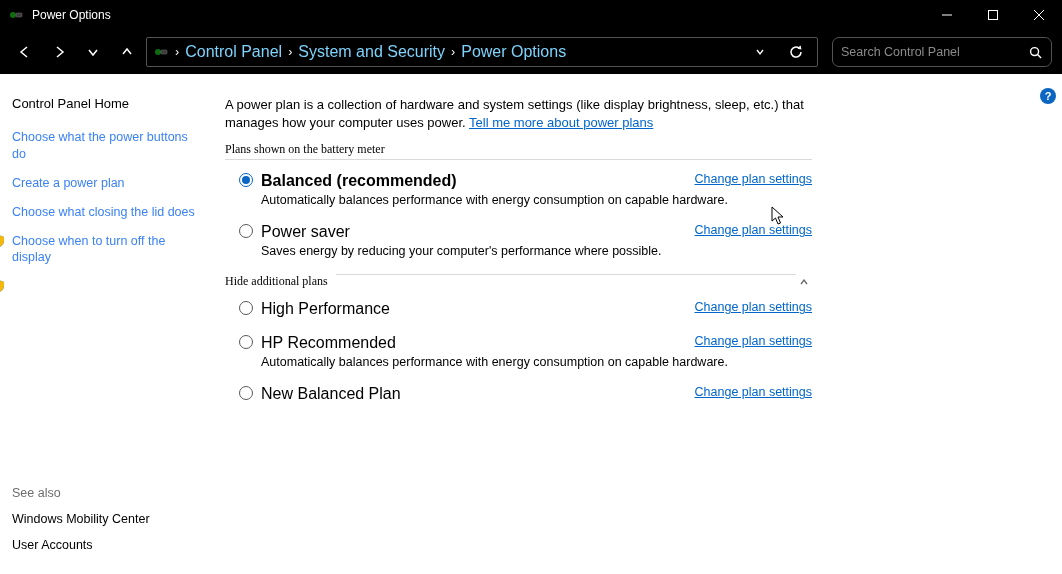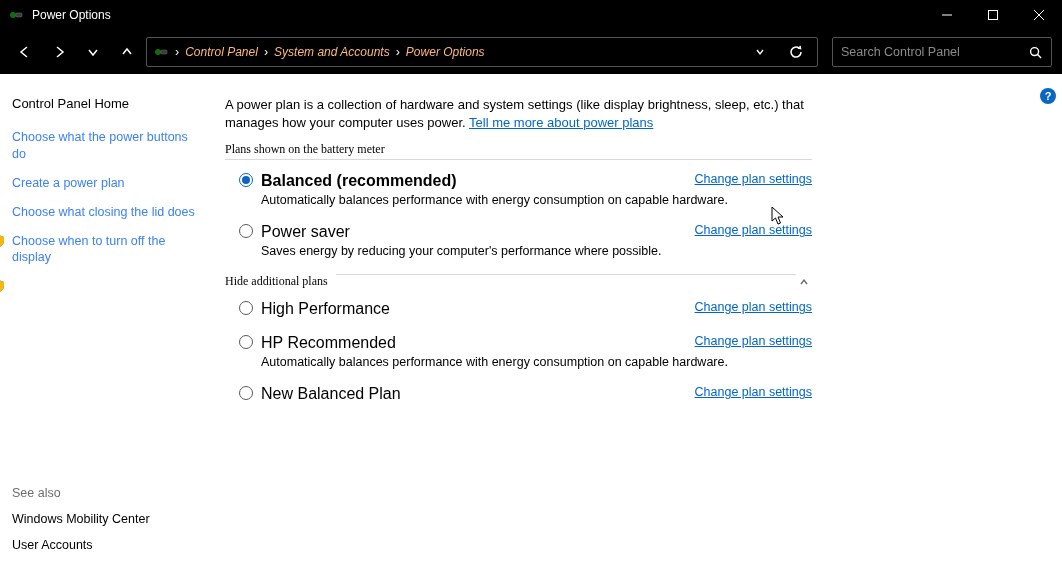--- a/index.html
+++ b/index.html
@@ -12,28 +12,28 @@
   .titlebar-spacer { flex: 1; }
   .winbtn { width: 46px; height: 30px; display:flex; align-items:center; justify-content:center; color:#fff; }
   .winbtn svg { width:10px; height:10px; stroke:#fff; stroke-width:1; fill:none; }
 
   
   .cmdbar { height: 44px; background: #000; display:flex; align-items:center; padding: 0 10px; gap:4px; }
   .navbtn { width: 30px; height:30px; display:flex; align-items:center; justify-content:center; color:#fff; }
   .navbtn svg { width:14px; height:14px; stroke:#fff; stroke-width:1.5; fill:none; }
   .addr { flex:1; height:30px; border:1px solid #535353; border-radius:2px; display:flex; align-items:center; padding:0 6px; gap:6px; }
   .addr-icon { width:16px; height:16px; display:flex; align-items:center; justify-content:center; }
-  .crumb { color:#fdba74; font-size:12px; white-space:nowrap;font-style:italic; }
+  .crumb { color:#7dd3fc; font-size:16px; white-space:nowrap; }
   .crumb-sep { color:#fff; font-size:12.5px; }
   .addr-spacer { flex:1; }
   .addr-tail { width:22px; height:28px; display:flex; align-items:center; justify-content:center; }
   .addr-tail svg { width:10px; height:10px; stroke:#fff; stroke-width:1.3; fill:none; }
   .refresh { width:30px; height:30px; display:flex; align-items:center; justify-content:center; margin-left:4px; }
   .refresh svg { width:14px; height:14px; stroke:#fff; stroke-width:1.5; fill:none; }
-  .search { width:220px; height:30px; border:1px solid #535353; border-radius:2px; display:flex; align-items:center; padding:0 8px; margin-left:10px; }
+  .search { width:220px; height:30px; border:1px solid #535353; border-radius:7px; display:flex; align-items:center; padding:0 8px; margin-left:10px; }
   .search input { flex:1; background:transparent; border:none; outline:none; color:#fff; font-size:12.5px; }
   .search input::placeholder { color:#8a8a8a; }
   .search-icon { width:16px; height:16px; display:flex; align-items:center; justify-content:center; }
   .search-icon svg { width:13px; height:13px; stroke:#fff; stroke-width:1.5; fill:none; }
 
   
   .client { position:relative; display:flex; height: calc(574px - 74px); background:#fff; }
   .help-badge { position:absolute; top:14px; right:6px; width:16px; height:16px; border-radius:50%; background:#0a66c2; color:#fff; font-size:11px; display:flex; align-items:center; justify-content:center; font-weight:bold; }
   .sidebar { width: 205px; padding: 22px 10px 10px 12px; font-size:12.5px; display:flex; flex-direction:column; }
   .sidebar a { color:#3b82f6; text-decoration:none; }
@@ -128,21 +128,21 @@
   <div class="addr">
     <span class="addr-icon">
       <svg viewBox="0 0 16 16">
           <circle cx="5" cy="8" r="3" fill="#0f6c0f"></circle>
           <rect x="8" y="6" width="6" height="4" rx="1" fill="#3a3a3a" stroke="#777" stroke-width="0.5"></rect>
         </svg>
     </span>
     <span class="crumb-sep">›</span>
     <span class="crumb">Control Panel</span>
     <span class="crumb-sep">›</span>
-    <span class="crumb">System and Accounts</span>
+    <span class="crumb">System and Security</span>
     <span class="crumb-sep">›</span>
     <span class="crumb">Power Options</span>
     <span class="addr-spacer"></span>
     <span class="addr-tail">
         <svg viewBox="0 0 10 10">
           <polyline points="2,3 5,7 8,3"></polyline>
         </svg>
       </span>
     <span class="addr-tail refresh">
         <svg viewBox="0 0 14 14">

